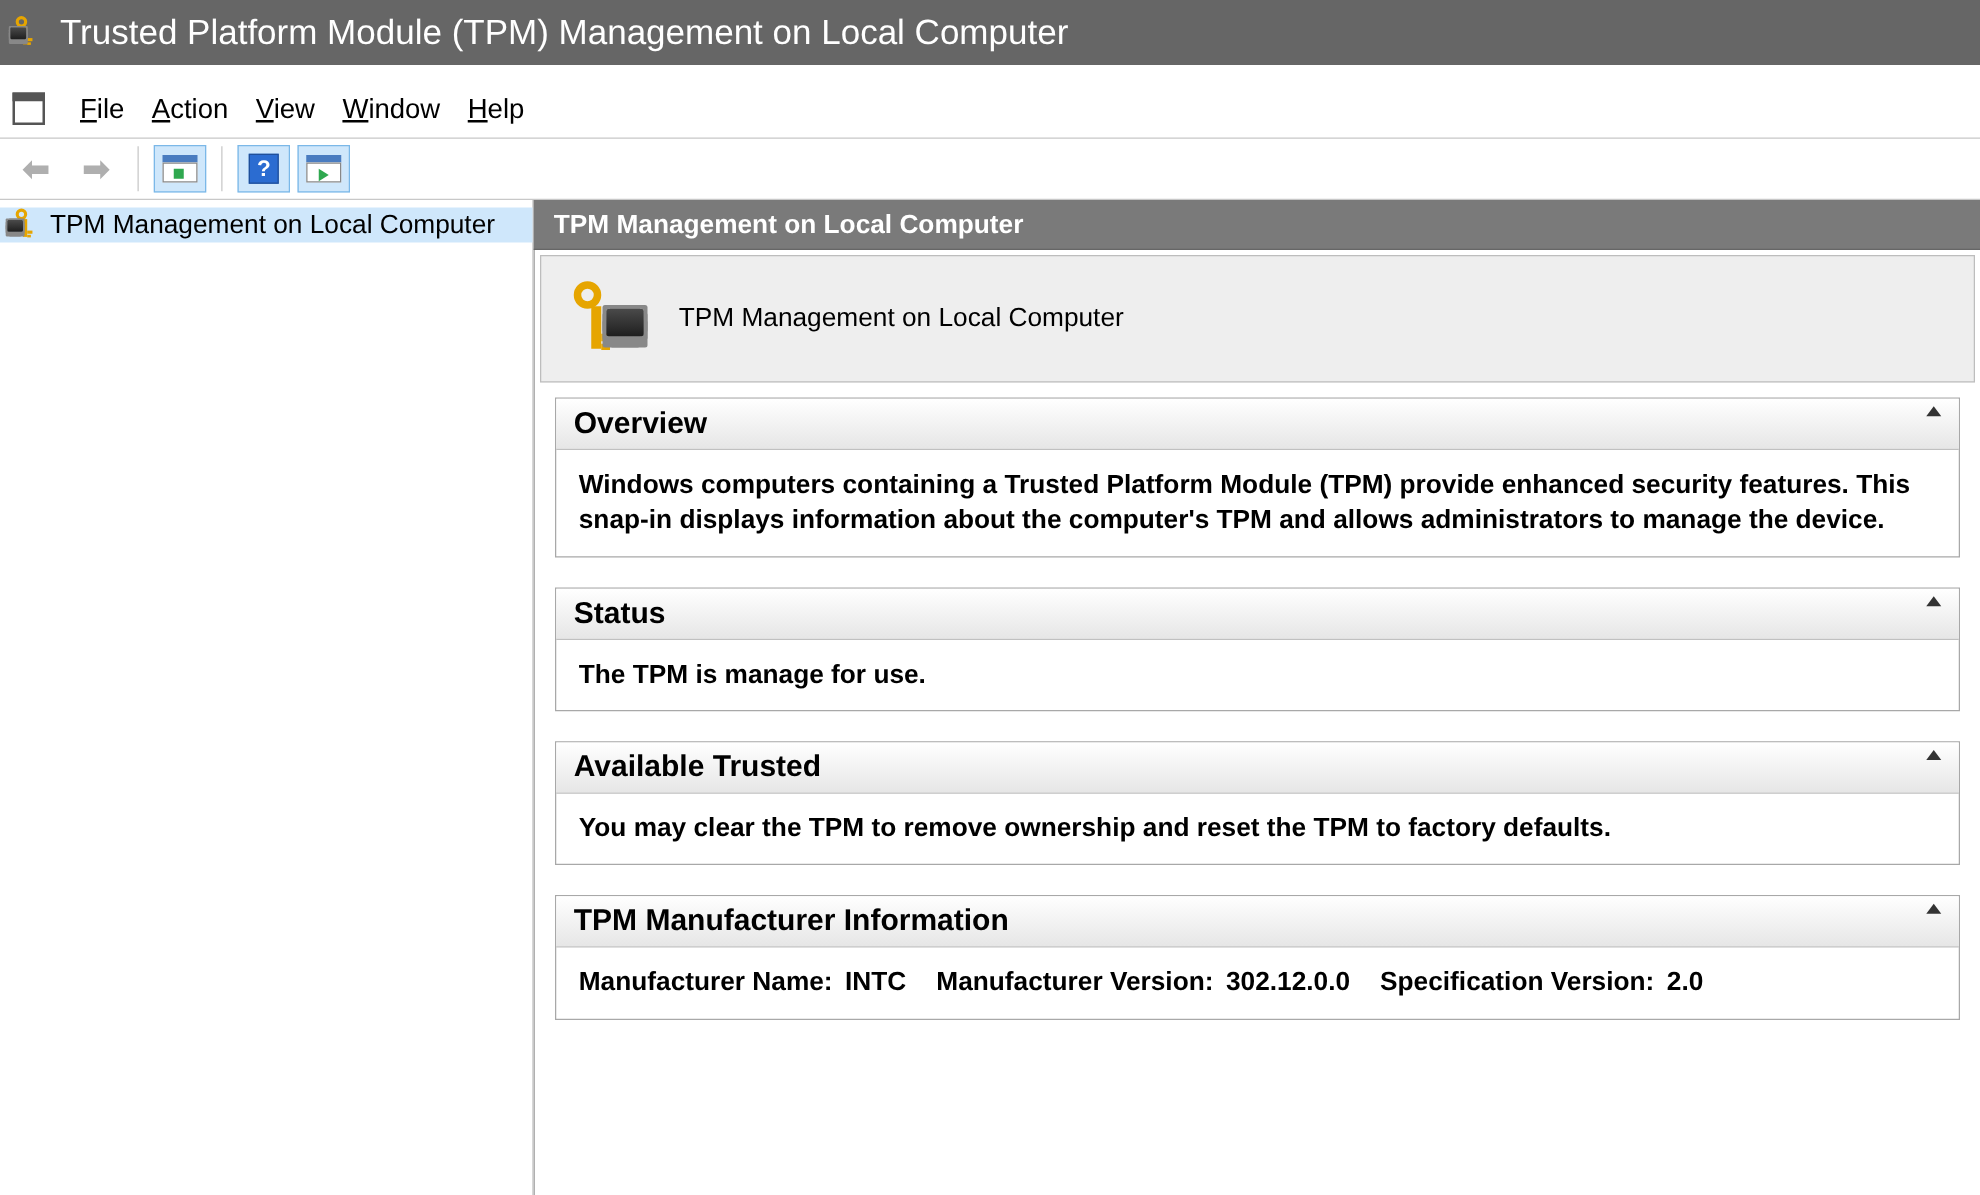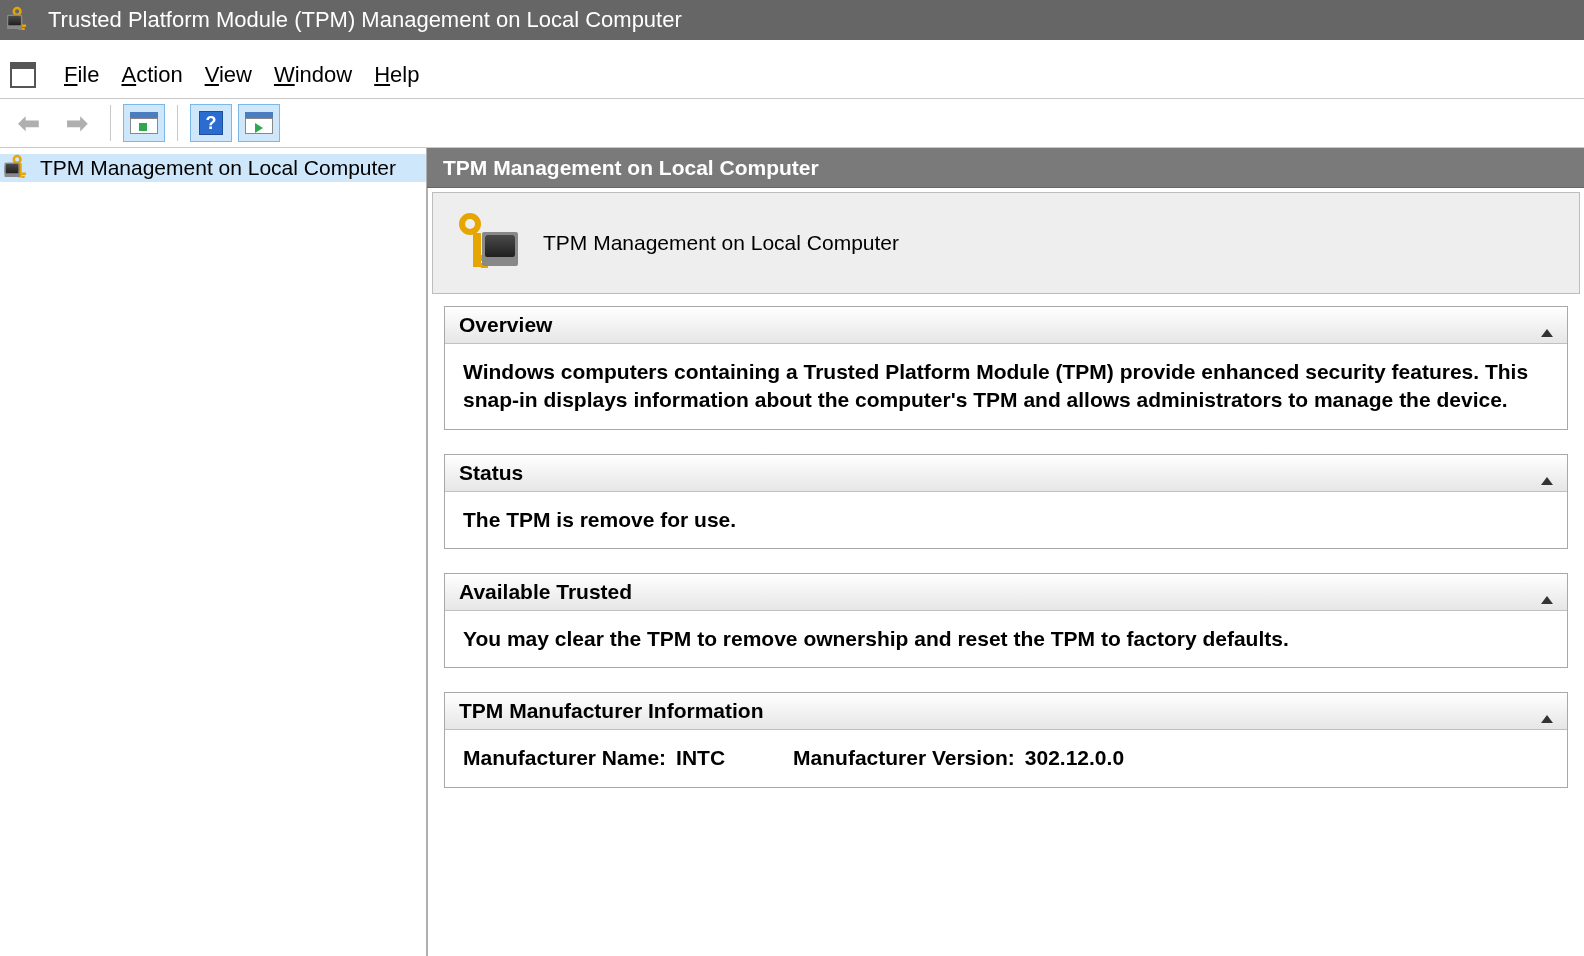--- a/index.html
+++ b/index.html
@@ -9,27 +9,27 @@
     font-size: 20px;
     color: #000;
     background: #fff;
     width: 1584px;
     height: 956px;
     overflow: hidden;
   }
 
   
   .titlebar {
-    height: 40px;
+    height: 52px;
     background: #666666;
     color: #fff;
     display: flex;
     align-items: center;
     padding: 0 10px;
-    font-size: 22px;
+    font-size: 28px;
   }
   .titlebar .tb-icon { width:28px; height:28px; margin-right: 10px; display:flex; align-items:center; justify-content:center; }
   .titlebar .tb-title { white-space: nowrap; }
 
   
   .menubar {
     height: 46px;
     background: #fff;
     display: flex;
     align-items: center;
@@ -132,36 +132,36 @@
 
   .section {
     border:1px solid #a8a8a8;
     margin: 10px 16px 24px 16px;
   }
   .section-head {
     background: linear-gradient(#ffffff, #e6e6e6);
     border-bottom:1px solid #c0c0c0;
     padding: 6px 14px;
     font-weight:700;
-    font-size:21px;
-    display:flex; align-items:flex-end; justify-content:space-between;
+    font-size:24px;
+    display:flex; align-items:flex-start; justify-content:space-between;
   }
   .section-head .caret {
     width:0;height:0;
     border-left:6px solid transparent;
     border-right:6px solid transparent;
     border-bottom:8px solid #333;
   }
   .section-body {
     padding: 14px 18px;
     font-size: 21px;
     line-height: 1.35;
     font-weight: bold;
   }
-  .manu-row { display:flex; gap:68px; flex-wrap:nowrap; font-size:21px; }
+  .manu-row { display:flex; gap:24px; flex-wrap:nowrap; font-size:21px; }
   .manu-field { display:flex; gap:10px; white-space:nowrap; }
 
   
   .key-icon { position:relative; width:64px; height:64px; }
   .key-ring {
     position:absolute; left:6px; top:2px; width:22px; height:22px;
     border:6px solid #e6a500; border-radius:50%;
   }
   .key-shaft { position:absolute; left:20px; top:22px; width:8px; height:34px; background:#e6a500; }
   .key-bit1 { position:absolute; left:28px; top:44px; width:10px; height:6px; background:#e6a500; }
@@ -287,21 +287,21 @@
           <span class="caret"></span>
         </div>
         <div class="section-body">Windows computers containing a Trusted Platform Module (TPM) provide enhanced security features. This snap-in displays information about the computer's TPM and allows administrators to manage the device.</div>
       </div>
 
       <div class="section">
         <div class="section-head">
           <span>Status</span>
           <span class="caret"></span>
         </div>
-        <div class="section-body">The TPM is remove for use.</div>
+        <div class="section-body">The TPM is manage for use.</div>
       </div>
 
       <div class="section">
         <div class="section-head">
           <span>Available Trusted</span>
           <span class="caret"></span>
         </div>
         <div class="section-body">You may clear the TPM to remove ownership and reset the TPM to factory defaults.</div>
       </div>
 
@@ -313,19 +313,23 @@
         <div class="section-body">
           <div class="manu-row">
             <span class="manu-field">
               <span>Manufacturer Name:</span>
               <span>INTC</span>
             </span>
             <span class="manu-field">
               <span>Manufacturer Version:</span>
               <span>302.12.0.0</span>
             </span>
+            <span class="manu-field">
+              <span>Specification Version:</span>
+              <span>2.0</span>
+            </span>
           </div>
         </div>
       </div>
 
     </div>
   </div>
 </div>
 
 </body></html>

